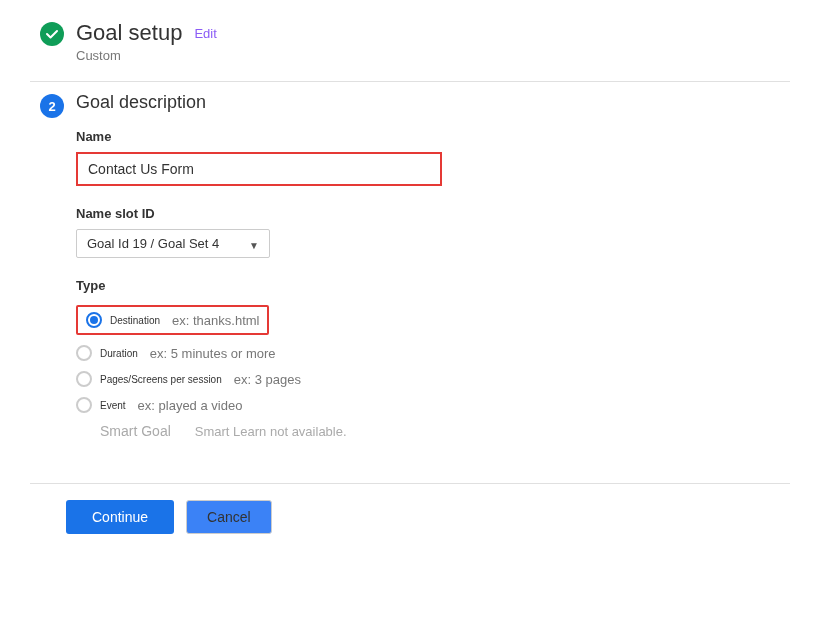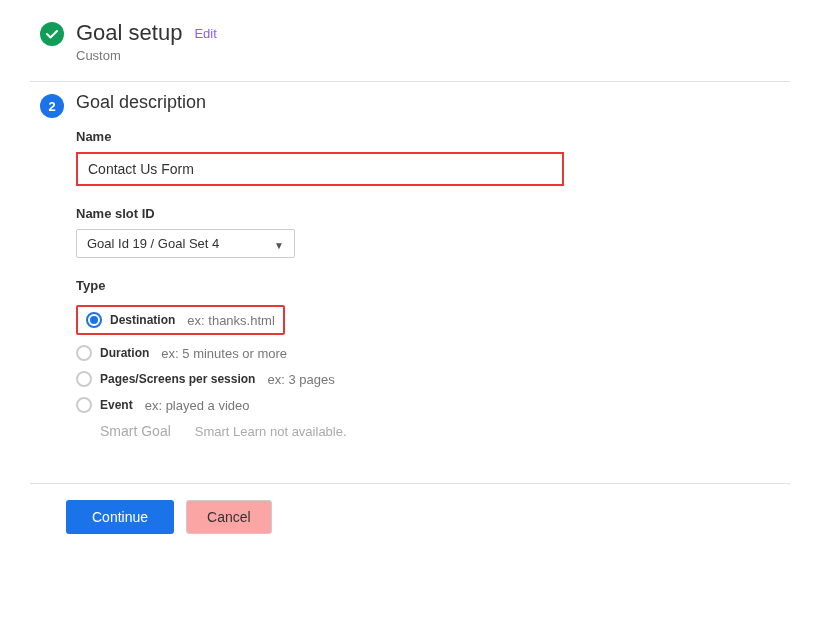--- a/index.html
+++ b/index.html
@@ -106,36 +106,36 @@
       margin-bottom: 20px;
     }
     .field-label {
       font-size: 13px;
       font-weight: 600;
       color: #333;
       margin-bottom: 8px;
       display: block;
     }
     .name-input {
-      width: 488px;
+      width: 366px;
       padding: 7px 10px;
       font-size: 14px;
       border: 2px solid #e53935;
       outline: none;
       color: #333;
     }
 
     
     .slot-dropdown {
       display: flex;
       align-items: flex-end;
       border: 1px solid #ccc;
       border-radius: 2px;
       padding: 6px 10px;
-      width: 219px;
+      width: 194px;
       cursor: pointer;
       background: #fff;
       font-size: 13px;
       color: #333;
       gap: 6px;
     }
     .slot-dropdown-text {
       flex: 1;
     }
     .dropdown-arrow {
@@ -186,22 +186,22 @@
     }
     .radio-circle.selected::after {
       content: '';
       width: 8px;
       height: 8px;
       border-radius: 50%;
       background: #1a73e8;
     }
 
     .radio-label {
-      font-size: 12px;
-      font-weight: 700;
+      font-size: 10px;
+      font-weight: 400;
       color: #333;
     }
     .radio-example {
       font-size: 13px;
       color: #777;
       margin-left: 4px;
     }
 
     
     .smart-goal-item {
@@ -253,21 +253,21 @@
       background: #1a73e8;
       color: #fff;
       border: none;
       padding: 8px 26px;
       font-size: 14px;
       border-radius: 3px;
       cursor: pointer;
       font-weight: 500;
     }
     .btn-cancel {
-      background: #fca5a5;
+      background: #3b82f6;
       color: #333;
       border: 1px solid #ccc;
       padding: 8px 20px;
       font-size: 14px;
       border-radius: 3px;
       cursor: pointer;
       font-weight: 500;
     }
   </style>
 </head>

